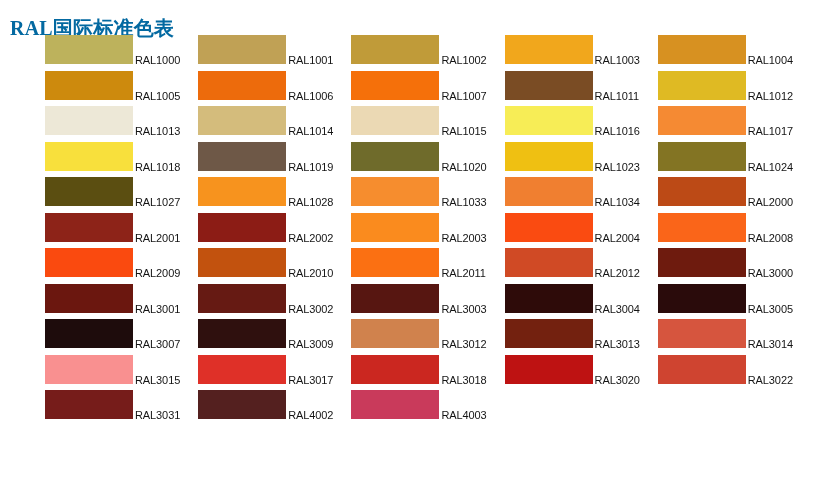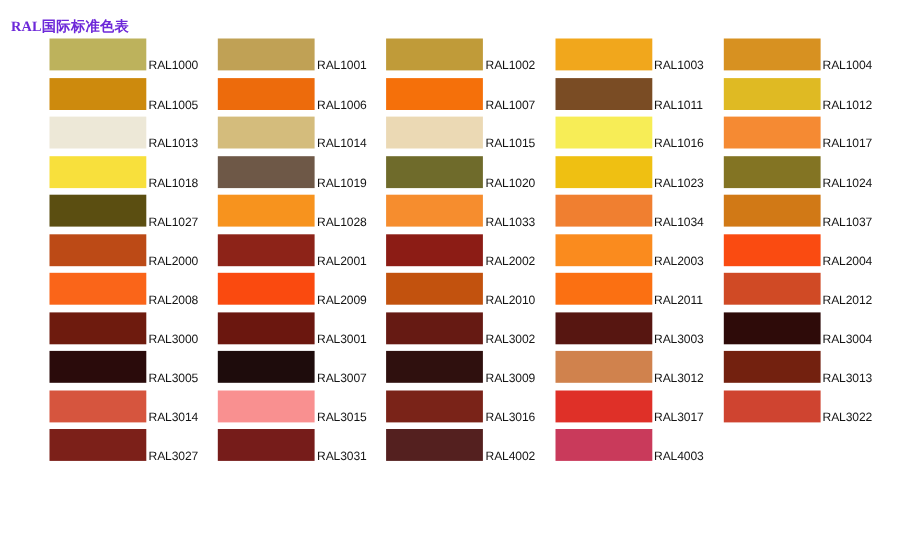--- a/index.html
+++ b/index.html
@@ -14,23 +14,23 @@
     font-family: "Liberation Sans", sans-serif;
     overflow: hidden;
     position: relative;
   }
 
   #chart-title {
     position: absolute;
     left: 10px;
     top: 6px;
     font-family: "Liberation Serif", serif;
-    font-size: 13px;
+    font-size: 20px;
     line-height: 18px;
-    color: #6d28d9;
+    color: #0369a1;
     letter-spacing: 0.2px;
     white-space: nowrap;
   }
 
   #swatch-grid {
     position: absolute;
     left: 45px;
     top: 35px;
     width: 766px;
     display: grid;
@@ -160,24 +160,20 @@
     </div>
     <div class="swatch-cell">
       <span class="swatch-color" title="RAL1033" style="background-color: rgb(246, 141, 46);"></span>
       <span class="swatch-label">RAL1033</span>
     </div>
     <div class="swatch-cell">
       <span class="swatch-color" title="RAL1034" style="background-color: rgb(240, 127, 48);"></span>
       <span class="swatch-label">RAL1034</span>
     </div>
     <div class="swatch-cell">
-      <span class="swatch-color" title="RAL1037" style="background-color: rgb(209, 121, 22);"></span>
-      <span class="swatch-label">RAL1037</span>
-    </div>
-    <div class="swatch-cell">
       <span class="swatch-color" title="RAL2000" style="background-color: rgb(188, 74, 22);"></span>
       <span class="swatch-label">RAL2000</span>
     </div>
     <div class="swatch-cell">
       <span class="swatch-color" title="RAL2001" style="background-color: rgb(141, 35, 24);"></span>
       <span class="swatch-label">RAL2001</span>
     </div>
     <div class="swatch-cell">
       <span class="swatch-color" title="RAL2002" style="background-color: rgb(140, 28, 21);"></span>
       <span class="swatch-label">RAL2002</span>
@@ -252,36 +248,36 @@
     </div>
     <div class="swatch-cell">
       <span class="swatch-color" title="RAL3014" style="background-color: rgb(214, 85, 62);"></span>
       <span class="swatch-label">RAL3014</span>
     </div>
     <div class="swatch-cell">
       <span class="swatch-color" title="RAL3015" style="background-color: rgb(249, 144, 144);"></span>
       <span class="swatch-label">RAL3015</span>
     </div>
     <div class="swatch-cell">
-      <span class="swatch-color" title="RAL3016" style="background-color: rgb(122, 35, 24);"></span>
-      <span class="swatch-label">RAL3016</span>
-    </div>
-    <div class="swatch-cell">
       <span class="swatch-color" title="RAL3017" style="background-color: rgb(223, 48, 40);"></span>
       <span class="swatch-label">RAL3017</span>
     </div>
     <div class="swatch-cell">
+      <span class="swatch-color" title="RAL3018" style="background-color: rgb(203, 39, 32);"></span>
+      <span class="swatch-label">RAL3018</span>
+    </div>
+    <div class="swatch-cell">
+      <span class="swatch-color" title="RAL3020" style="background-color: rgb(190, 18, 18);"></span>
+      <span class="swatch-label">RAL3020</span>
+    </div>
+    <div class="swatch-cell">
       <span class="swatch-color" title="RAL3022" style="background-color: rgb(207, 68, 48);"></span>
       <span class="swatch-label">RAL3022</span>
     </div>
     <div class="swatch-cell">
-      <span class="swatch-color" title="RAL3027" style="background-color: rgb(124, 32, 25);"></span>
-      <span class="swatch-label">RAL3027</span>
-    </div>
-    <div class="swatch-cell">
       <span class="swatch-color" title="RAL3031" style="background-color: rgb(118, 28, 26);"></span>
       <span class="swatch-label">RAL3031</span>
     </div>
     <div class="swatch-cell">
       <span class="swatch-color" title="RAL4002" style="background-color: rgb(84, 32, 31);"></span>
       <span class="swatch-label">RAL4002</span>
     </div>
     <div class="swatch-cell">
       <span class="swatch-color" title="RAL4003" style="background-color: rgb(201, 58, 91);"></span>
       <span class="swatch-label">RAL4003</span>

